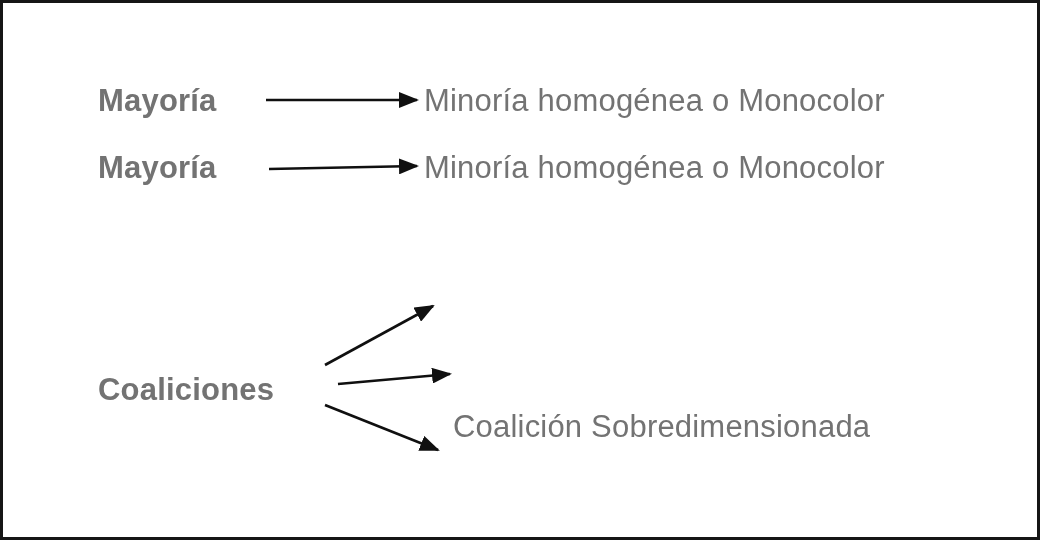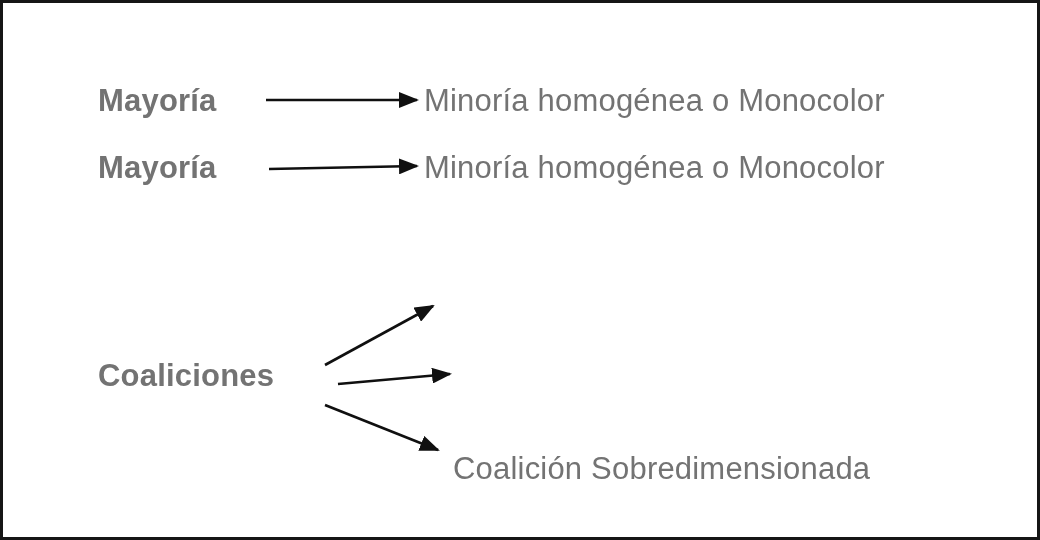--- a/index.html
+++ b/index.html
@@ -53,23 +53,23 @@
     <line x1="266" y1="166" x2="414" y2="163" stroke="#101010" stroke-width="2.6" marker-end="url(#ah)"></line>
     <line x1="322" y1="362" x2="430" y2="303" stroke="#101010" stroke-width="2.6" marker-end="url(#ah)"></line>
     <line x1="335" y1="381" x2="447" y2="371" stroke="#101010" stroke-width="2.6" marker-end="url(#ah)"></line>
     <line x1="322" y1="402" x2="435" y2="447" stroke="#101010" stroke-width="2.6" marker-end="url(#ah)"></line>
   </svg>
 
   <div class="node bold" style="left:95px; top:97px;">Mayoría</div>
 
   <div class="node bold" style="left:95px; top:164px;">Mayoría</div>
 
-  <div class="node bold" style="left:95px; top:372px;">Coaliciones</div>
+  <div class="node bold" style="left:95px; top:386px;">Coaliciones</div>
 
   <div class="node" style="left:421px; top:97px;">Minoría homogénea o Monocolor</div>
 
   <div class="node" style="left:421px; top:164px;">Minoría homogénea o Monocolor</div>
 
 
 
-  <div class="node" style="left:450px; top:465px;">Coalición Sobredimensionada</div>
+  <div class="node" style="left:450px; top:423px;">Coalición Sobredimensionada</div>
 
 </div>
 
 </body></html>

